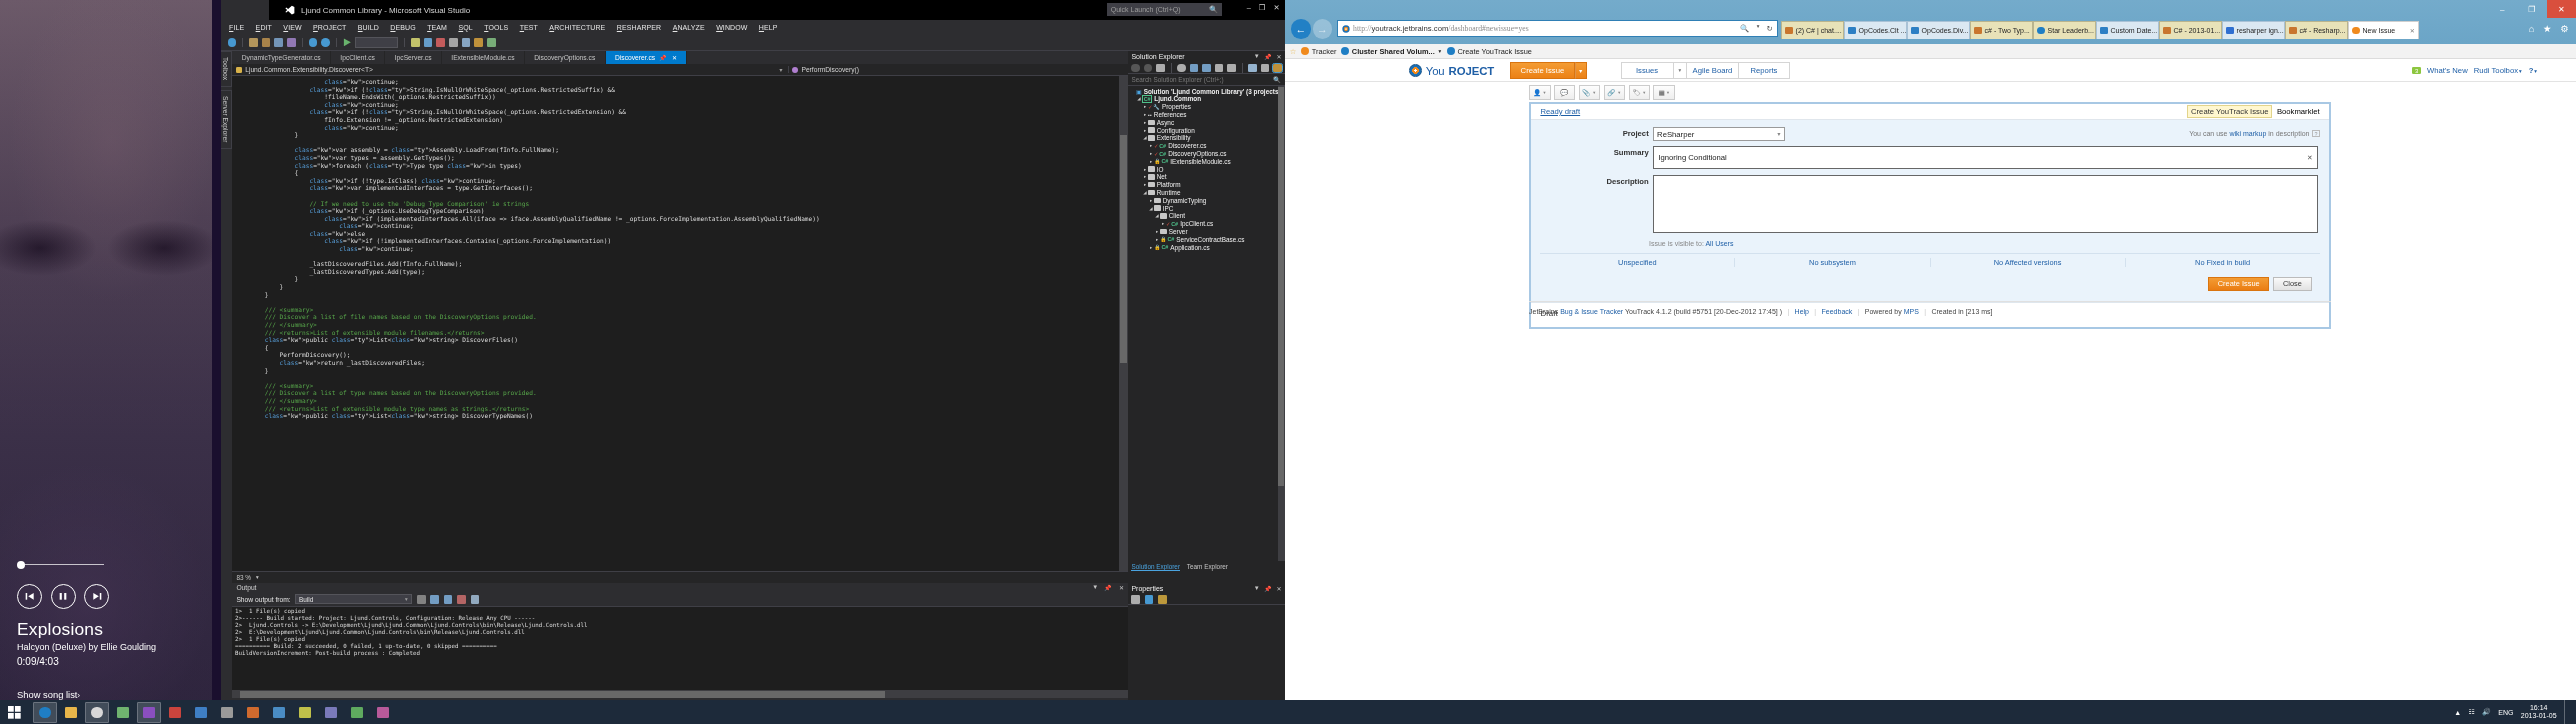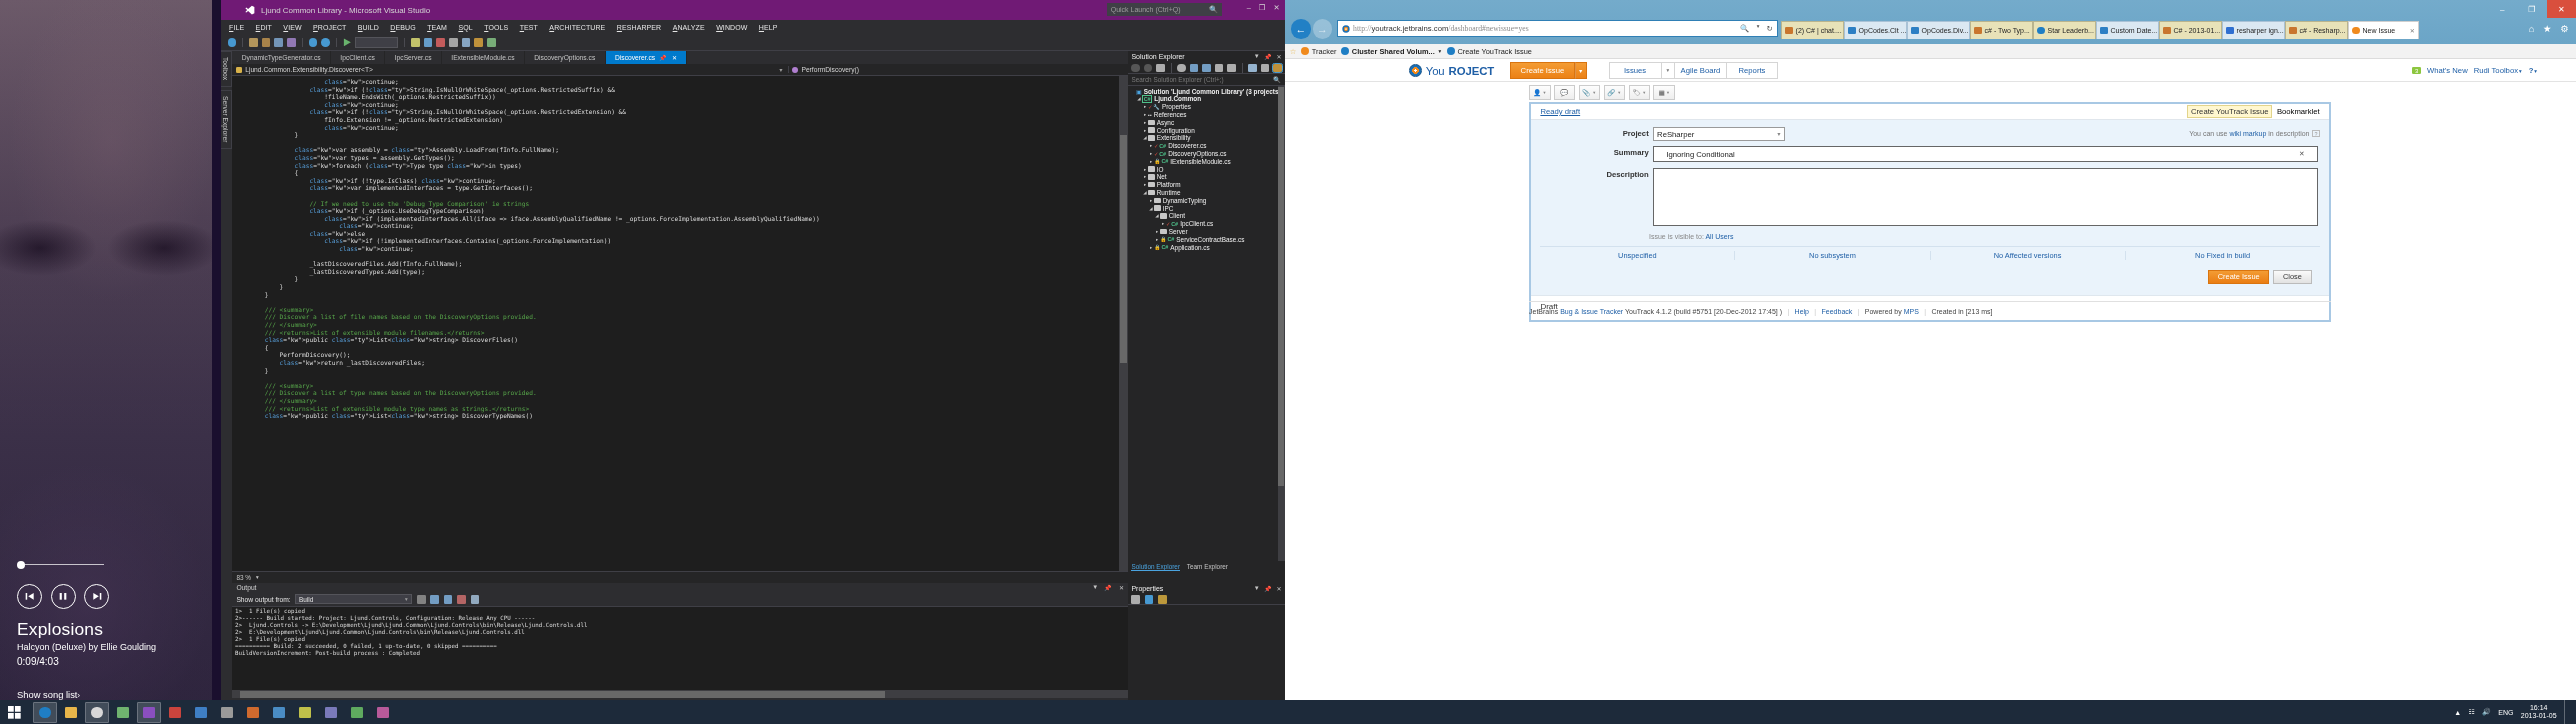--- a/index.html
+++ b/index.html
@@ -32,21 +32,21 @@
   .pl-btn svg { display:block; }
   .pl-title { font-size:17.4px; font-weight:300; letter-spacing:0.2px; line-height:1.15; margin-bottom:3.4px; }
   .pl-sub { font-size:9px; font-weight:300; margin-bottom:4px; }
   .pl-time { font-size:10px; font-weight:300; }
   .pl-link { margin-top:21.5px; font-size:9.4px; font-weight:300; }
   .pl-link .chev { font-size:7.4px; }
 
   
   #vs { position:absolute; left:221px; top:0; width:1064px; height:725px;
     background:#2d2d30; color:#f1f1f1; font-size:7.4px; }
-  .vs-title { height:20px; display:flex; align-items:center; padding-left:24px; background:#701a75; position:relative; }
+  .vs-title { height:20px; display:flex; align-items:center; padding-left:16px; background:#000000; position:relative;margin-left:48px; }
   .vs-logo { width:10px; height:10px; margin-right:6px; }
   .vs-titletext { font-size:8px; color:#d4d4d4; }
   .vs-ql { position:absolute; right:63px; top:3.4px; width:115px; height:12.7px;
     background:#3f3f46; border:0.7px solid #3f3f46; color:#9c9c9c; font-size:7px;
     display:flex; align-items:center; padding:0 2.7px; }
   .vs-ql .mag { margin-left:auto; color:#c8c8c8; font-size:7.4px; }
   .vs-wbtns { position:absolute; right:5.4px; top:2.7px; display:flex; gap:8px; color:#d4d4d4; font-size:7.4px; }
   .vs-menu { height:14.8px; display:flex; align-items:center; gap:11.4px; padding-left:8px;
     font-size:7px; color:#e6e6e6; letter-spacing:0.1px; }
   .vs-menu span u { text-decoration:underline; }
@@ -175,21 +175,21 @@
   .yt-logo { display:flex; align-items:center; gap:4px; font-size:11.4px; letter-spacing:-0.1px; margin-right:16px; }
   .yt-logo .mark { width:12.7px; height:12.7px; border-radius:50%;
     background:radial-gradient(circle,#fff 0 18%,#f08a1d 18% 42%,#1b6fb5 42% 100%); border:0.7px solid #17558c; }
   .yt-logo .you { color:#1f5fa6; font-weight:normal; }
   .yt-logo .track { color:#1f5fa6; font-weight:bold; }
   .yt-create { height:17px; background:linear-gradient(180deg,#f39c34,#ec8116); color:#fff;
     display:flex; align-items:center; padding:0 9.4px; font-size:7.7px; border:0.7px solid #d9740f; }
   .yt-create-ar { width:12px; height:17px; background:linear-gradient(180deg,#f39c34,#ec8116);
     border:0.7px solid #d9740f; border-left:0.7px solid #e09144; display:flex; align-items:center;
     justify-content:center; color:#fff; font-size:5.4px; }
-  .yt-nav { display:flex; margin-left:5px;padding-left:17px; }
+  .yt-nav { display:flex; margin-left:17px;padding-left:17px; }
   .yt-navitem { height:17px; min-width:52px; background:#fff; border:0.7px solid #d5d5d5;
     border-right:none; display:flex; align-items:center; justify-content:center;
     font-size:7.7px; color:#1f5fa6; }
   .yt-navitem.last { border-right:0.7px solid #d5d5d5; }
   .yt-navitem.arrow { min-width:13.4px; }
   .yt-right { margin-left:auto; display:flex; align-items:center; gap:6px; padding-right:38px;
     font-size:7.7px; color:#1f5fa6; }
   .badge { background:#8cc63f; color:#fff; font-size:6px; padding:0.7px 2.7px; border-radius:1.3px; }
 
   .yt-toolbar2 { height:17.4px; display:flex; align-items:center; gap:3.4px; padding-left:244px;
@@ -210,22 +210,22 @@
   .frow { display:flex; align-items:flex-start; padding:0 9.4px 5.4px 9.4px; }
   .flabel { width:113px; text-align:right; padding-right:4.7px; font-size:7.7px; font-weight:bold;
     color:#333; padding-top:2px; }
   .sel { width:132px; height:13.4px; background:#fff; border:0.7px solid #9a9a9a; font-size:7.7px;
     display:flex; align-items:center; padding:0 2.7px; color:#222; }
   .sel .ar { margin-left:auto; color:#888; font-size:5.4px; }
   .hint { margin-left:auto; font-size:7px; color:#777; padding-top:2.7px; }
   .hint a { color:#1f5fa6; }
   .hint .q { display:inline-block; width:7.4px; height:7.4px; border:0.7px solid #bbb; color:#999;
     text-align:center; line-height:6.7px; font-size:5.4px; margin-left:2.7px; }
-  .inp { flex:1; height:16px; background:#fff; border:0.7px solid #666; font-size:7.7px;
-    display:flex; align-items:center; padding:0 12px; color:#222; margin-right:2px; }
+  .inp { flex:1; height:23px; background:#fff; border:0.7px solid #666; font-size:7.7px;
+    display:flex; align-items:center; padding:0 4px; color:#222; margin-right:2px; }
   .inp .x { margin-left:auto; color:#555; font-size:6.7px; }
   .ta { flex:1; height:58px; background:#fff; border:0.7px solid #666; margin-right:2px; }
   .vis { padding:2px 0 6px 118px; font-size:7px; color:#888; }
   .vis a { color:#1f5fa6; }
   .fieldrow { display:flex; border-top:0.7px solid #d3e1ee; padding:4px 0; margin:0 9.4px; }
   .fcell { flex:1; text-align:center; font-size:7.4px; color:#1f5fa6; border-left:0.7px solid #d3e1ee; }
   .fcell:first-child { border-left:none; }
   .btnrow { display:flex; justify-content:flex-end; gap:4px; padding:6px 17.4px 10.7px 0; }
   .btn-primary { height:14px; background:linear-gradient(180deg,#f39c34,#ea7d13); color:#fff;
     border:0.7px solid #d9740f; font-size:7.4px; display:flex; align-items:center; padding:0 8.7px; }

